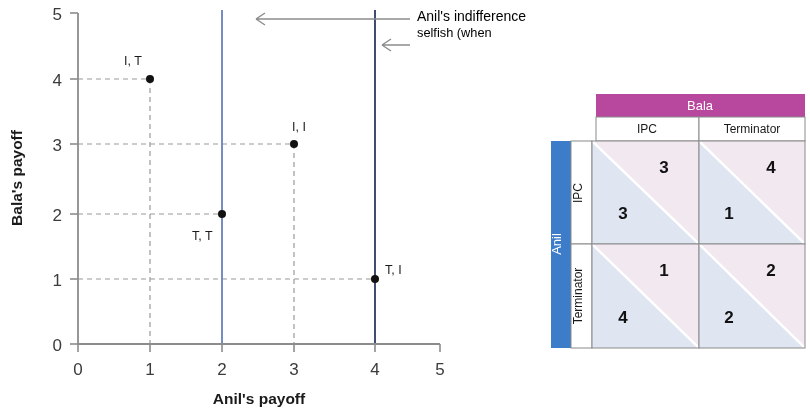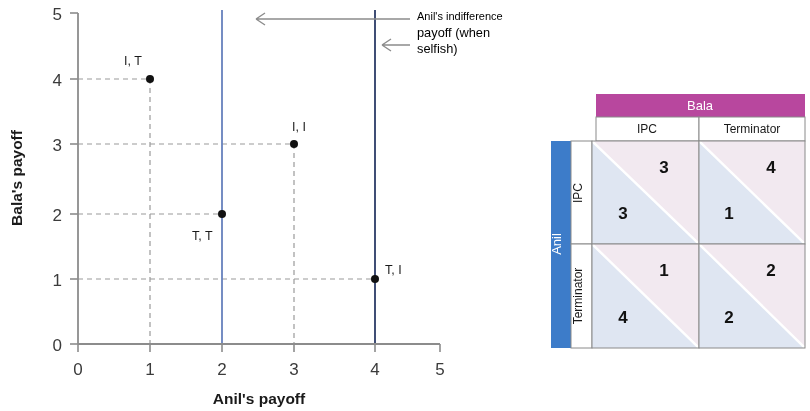--- a/index.html
+++ b/index.html
@@ -155,23 +155,22 @@
       <text class="point-label" x="292" y="131">I, I</text>
       <text class="point-label" x="385" y="274">T, I</text>
 
       <g stroke="#8c8c8c" stroke-width="1.4" fill="none">
         <path d="M 410 19 L 256 19 M 256 19 L 265 13 M 256 19 L 265 25"></path>
         <path d="M 410 45 L 382 45 M 382 45 L 391 39 M 382 45 L 391 51"></path>
       </g>
     </svg>
 
     <div style="position:absolute; left:417px; top:8px; width:150px; line-height:16.5px;">
-      <div class="annot-text" style="font-size:11px;">Anil's indifference</div>
-      <div class="annot-text" style="font-size:12.8px;">payoff (when</div>
-      <div class="annot-text" style="font-size:12.8px;">selfish)</div>
+      <div class="annot-text" style="font-size:14px;">Anil's indifference</div>
+      <div class="annot-text" style="font-size:12.8px;">selfish (when</div>
     </div>
   </div>
 
   <div id="matrix">
     <svg id="matrix-svg" width="255" height="255">
       <defs>
         <clipPath id="cell-r0c0">
             <rect x="41" y="47" width="107" height="103"></rect>
           </clipPath>
         <clipPath id="cell-r0c1">

